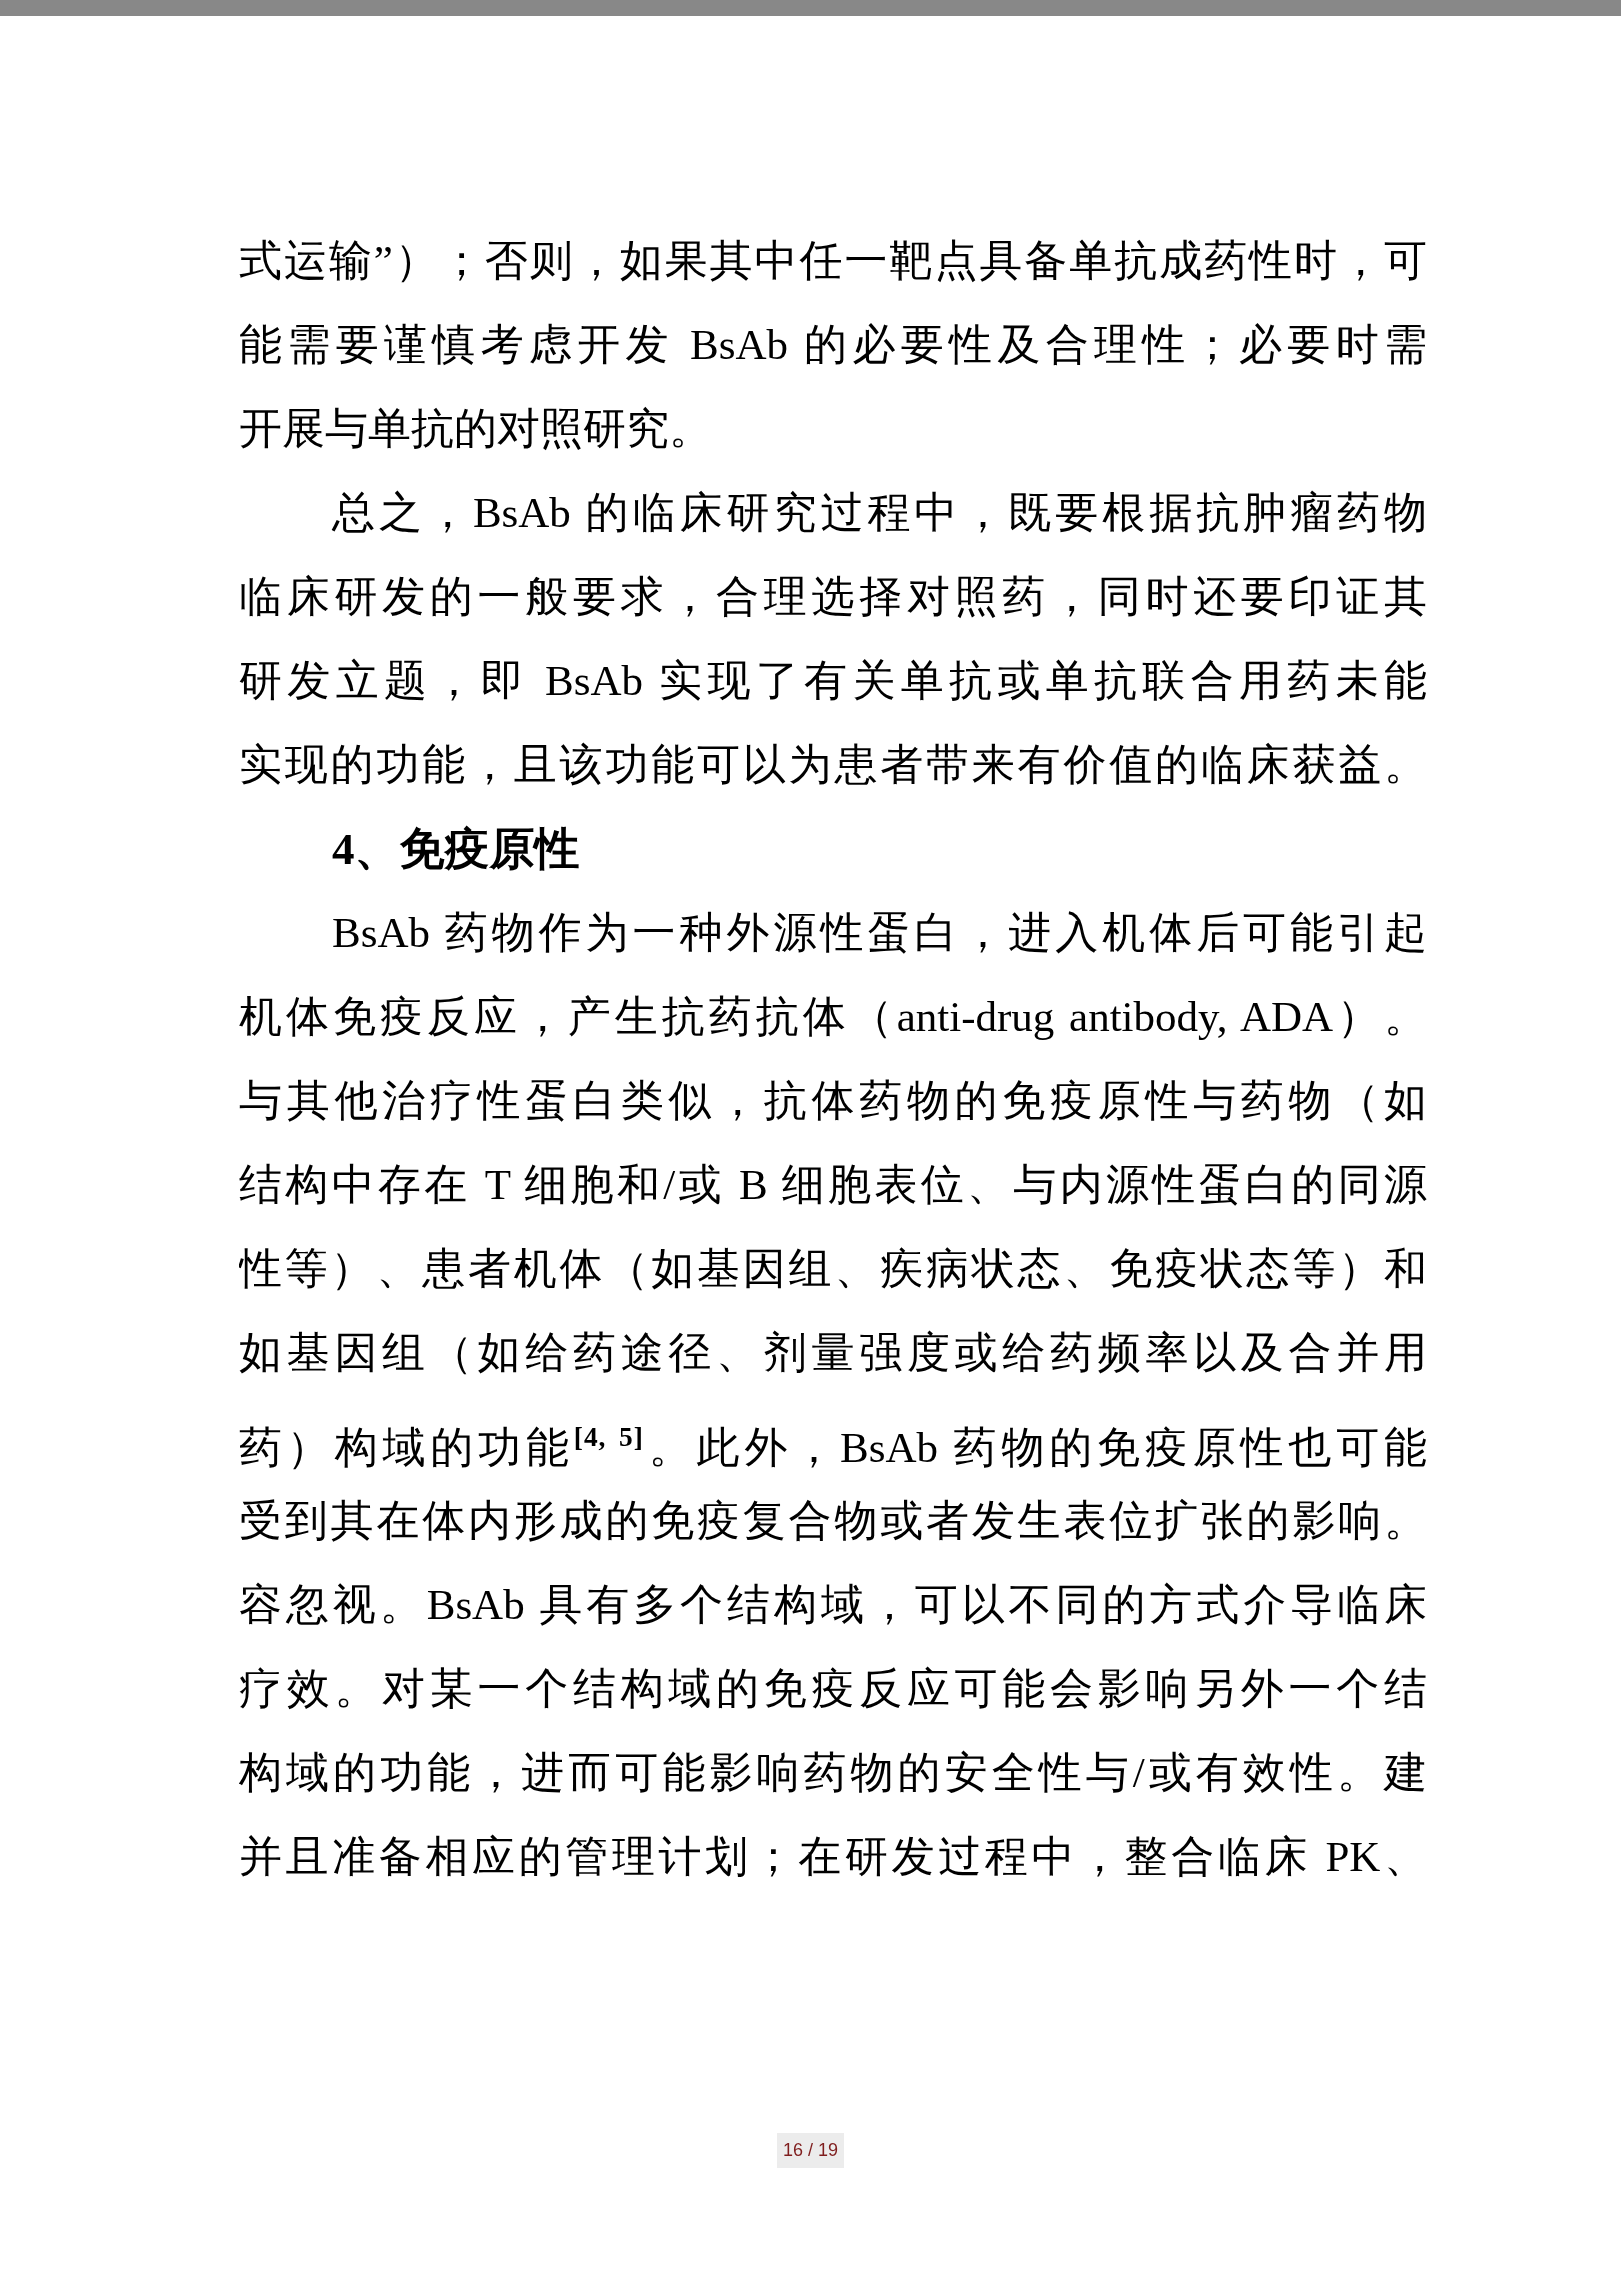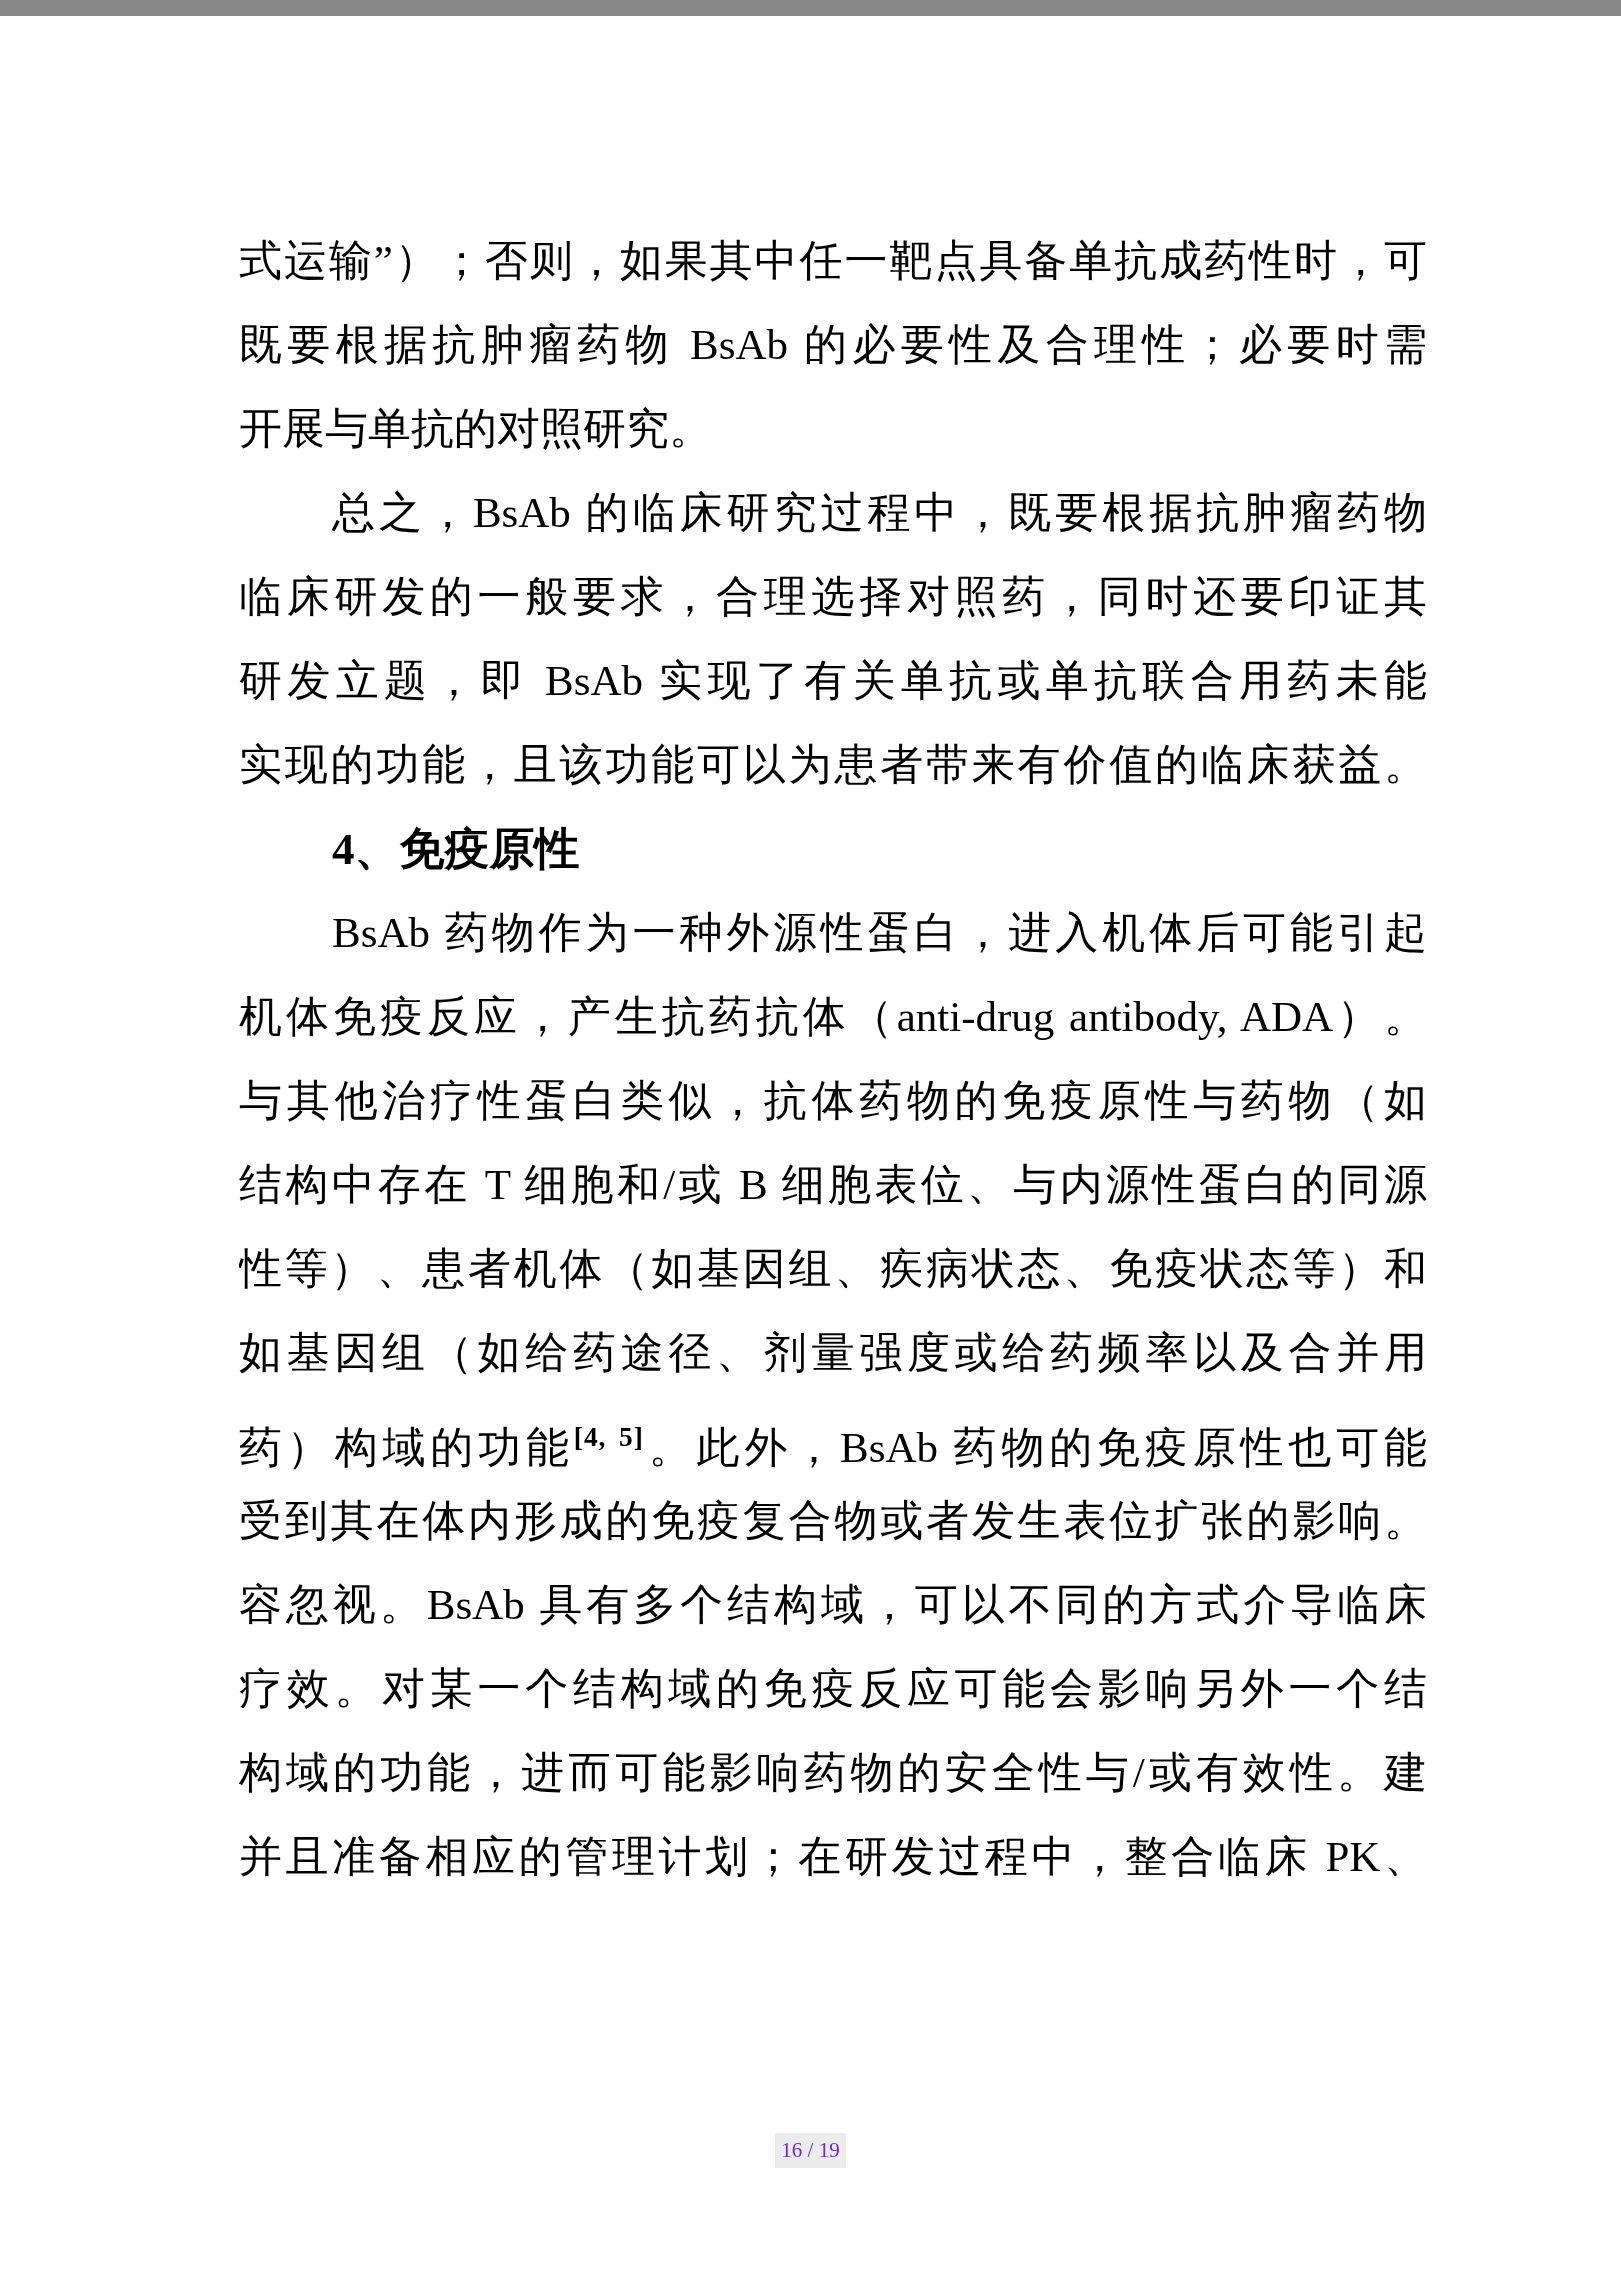--- a/index.html
+++ b/index.html
@@ -54,35 +54,35 @@
   }
   .page-footer {
     position: absolute;
     left: 0;
     top: 2117px;
     width: 100%;
     text-align: center;
   }
   .page-number {
     display: inline-block;
-    font-family: Liberation Serif, serif;
-    font-size: 21px;
+    font-family: Liberation Sans, sans-serif;
+    font-size: 18px;
     line-height: 35px;
     padding: 0 5.9px;
     background: #ececec;
-    color: #6d28d9;
+    color: #7f1d1d;
   }
 </style>
 </head>
 <body>
 
 <div class="page">
   <div class="page-body">
     <div class="line">式运输”）；否则，如果其中任一靶点具备单抗成药性时，可</div>
-    <div class="line">既要根据抗肿瘤药物 BsAb 的必要性及合理性；必要时需</div>
+    <div class="line">能需要谨慎考虑开发 BsAb 的必要性及合理性；必要时需</div>
     <div class="line short">开展与单抗的对照研究。</div>
     <div class="line indent">总之，BsAb 的临床研究过程中，既要根据抗肿瘤药物</div>
     <div class="line">临床研发的一般要求，合理选择对照药，同时还要印证其</div>
     <div class="line">研发立题，即 BsAb 实现了有关单抗或单抗联合用药未能</div>
     <div class="line">实现的功能，且该功能可以为患者带来有价值的临床获益。</div>
     <div class="line heading indent">4、免疫原性</div>
     <div class="line indent">BsAb 药物作为一种外源性蛋白，进入机体后可能引起</div>
     <div class="line">机体免疫反应，产生抗药抗体（anti-drug antibody, ADA）。</div>
     <div class="line">与其他治疗性蛋白类似，抗体药物的免疫原性与药物（如</div>
     <div class="line">结构中存在 T 细胞和/或 B 细胞表位、与内源性蛋白的同源</div>

